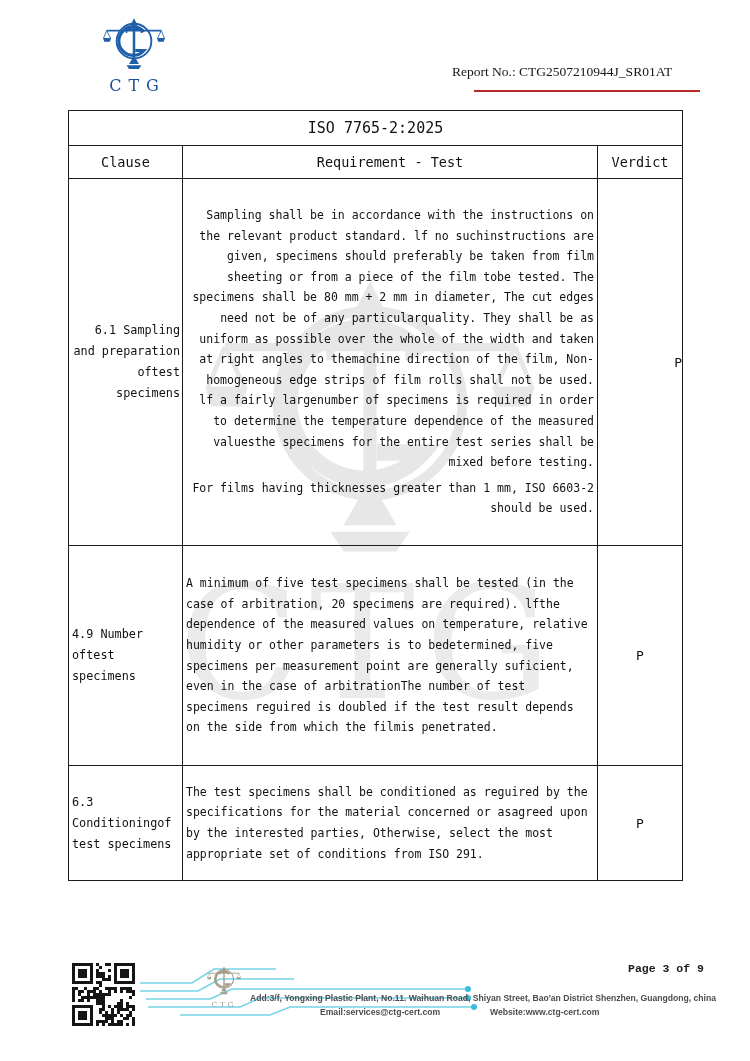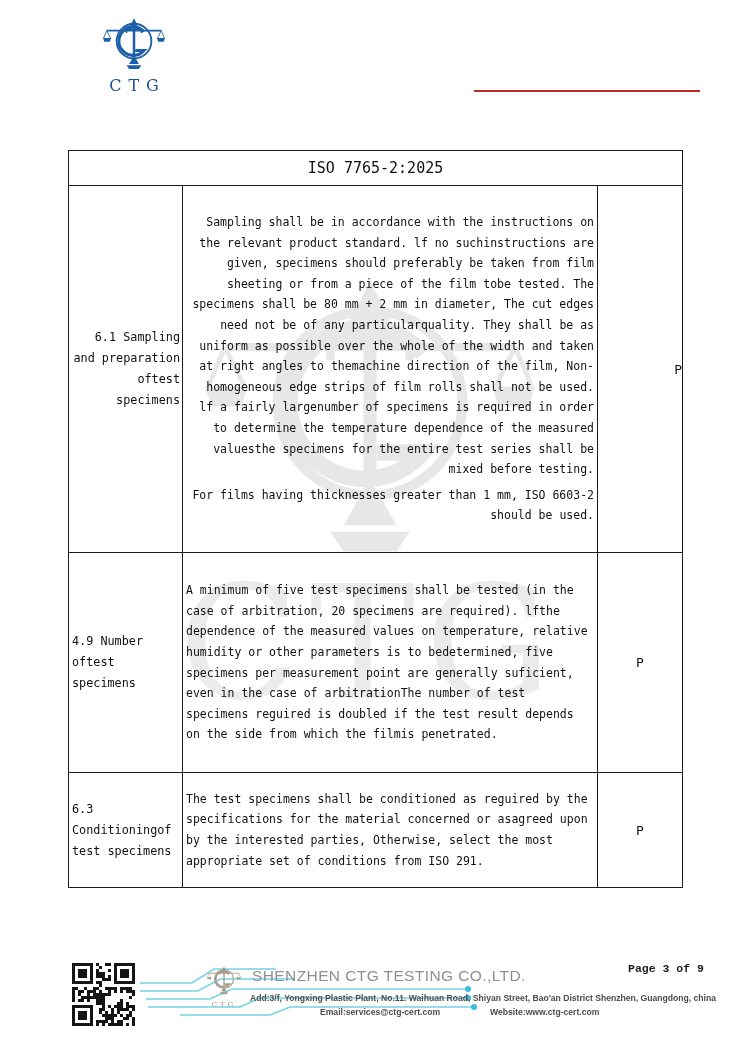--- a/index.html
+++ b/index.html
@@ -32,21 +32,21 @@
     pointer-events:none; z-index:0;
   }
   .watermark svg.mark { width:420px; height:330px; color:#e7e7e7; }
   .watermark .wm-word {
     margin-top:-18px; font-family:"DejaVu Serif", serif; font-size:158px;
     letter-spacing:10px; color:#ebebeb; line-height:1;
   }
 
   
   .tbl-wrap { position:absolute; left:68px; top:110px; width:614px; z-index:1; }
-  table.report { width:614px; border-collapse:collapse; table-layout:fixed; background:transparent;margin-top:40px; }
+  table.report { width:614px; border-collapse:collapse; table-layout:fixed; background:transparent; }
   table.report td, table.report th {
     border:1px solid #1c1c1c; vertical-align:middle; background:transparent;
     color:#111;
   }
   .row-title td { height:35px; text-align:center; font-size:15px; font-weight:normal; }
   .row-heads td { height:33px; text-align:center; font-size:13.5px; }
   td.clause { font-size:11.8px; line-height:21px; padding:2px 2px 2px 3px; }
   td.req    { font-size:11.5px; line-height:20.6px; padding:4px 3px; }
   td.req p + p { margin-top:5px; }
   td.verdict { text-align:center; font-size:13px; }
@@ -108,39 +108,45 @@
 </svg>
 
 <div class="page">
 
   <div class="hdr-logo">
     <svg class="mark">
         <use href="#ctg-mark"></use>
       </svg>
     <div class="logo-word">CTG</div>
   </div>
+  <div class="report-no">Report No.: CTG2507210944J_SR01AT</div>
   <div class="report-rule"></div>
 
   <div class="watermark">
     <svg class="mark">
         <use href="#ctg-mark"></use>
       </svg>
     <div class="wm-word">CTG</div>
   </div>
 
   <div class="tbl-wrap">
     <table class="report">
       <colgroup>
           <col style="width:114px">
           <col style="width:415px">
           <col style="width:85px">
         </colgroup>
       <tbody>
           <tr class="row-title">
         <td colspan="3">ISO 7765-2:2025</td>
+      </tr>
+      <tr class="row-heads">
+        <td>Clause</td>
+        <td>Requirement - Test</td>
+        <td>Verdict</td>
       </tr>
       <tr class="r1">
         <td class="clause">6.1 Sampling and preparation oftest specimens</td>
         <td class="req">
           <p>Sampling shall be in accordance with the instructions on the relevant product standard. lf no suchinstructions are given, specimens should preferably be taken from film sheeting or from a piece of the film tobe tested. The specimens shall be 80 mm + 2 mm in diameter, The cut edges need not be of any particularquality. They shall be as uniform as possible over the whole of the width and taken at right angles to themachine direction of the film, Non-homogeneous edge strips of film rolls shall not be used. lf a fairly largenumber of specimens is required in order to determine the temperature dependence of the measured valuesthe specimens for the entire test series shall be mixed before testing.</p>
           <p>For films having thicknesses greater than 1 mm, ISO 6603-2 should be used.</p>
         </td>
         <td class="verdict">P</td>
       </tr>
       <tr class="r2">
@@ -409,21 +415,20 @@
         <circle cx="332" cy="37" r="3"></circle>
         <circle cx="338" cy="46" r="3"></circle>
       </g>
     </svg>
     <div class="ftr-logo">
       <svg class="mark">
           <use href="#ctg-mark"></use>
         </svg>
       <div class="ftr-logo-word">CTG</div>
     </div>
-    <div class="company">SHENZHEN CTG TESTING CO.,LTD.</div>
     <div class="address">Add:3/f, Yongxing Plastic Plant, No.11. Waihuan Road, Shiyan Street, Bao'an District Shenzhen, Guangdong, china</div>
     <div class="contact-row">
       <span class="email">Email:services@ctg-cert.com</span>
       <span class="website">Website:www.ctg-cert.com</span>
     </div>
     <div class="page-marker">Page 3 of 9</div>
   </div>
 
 </div>
 

